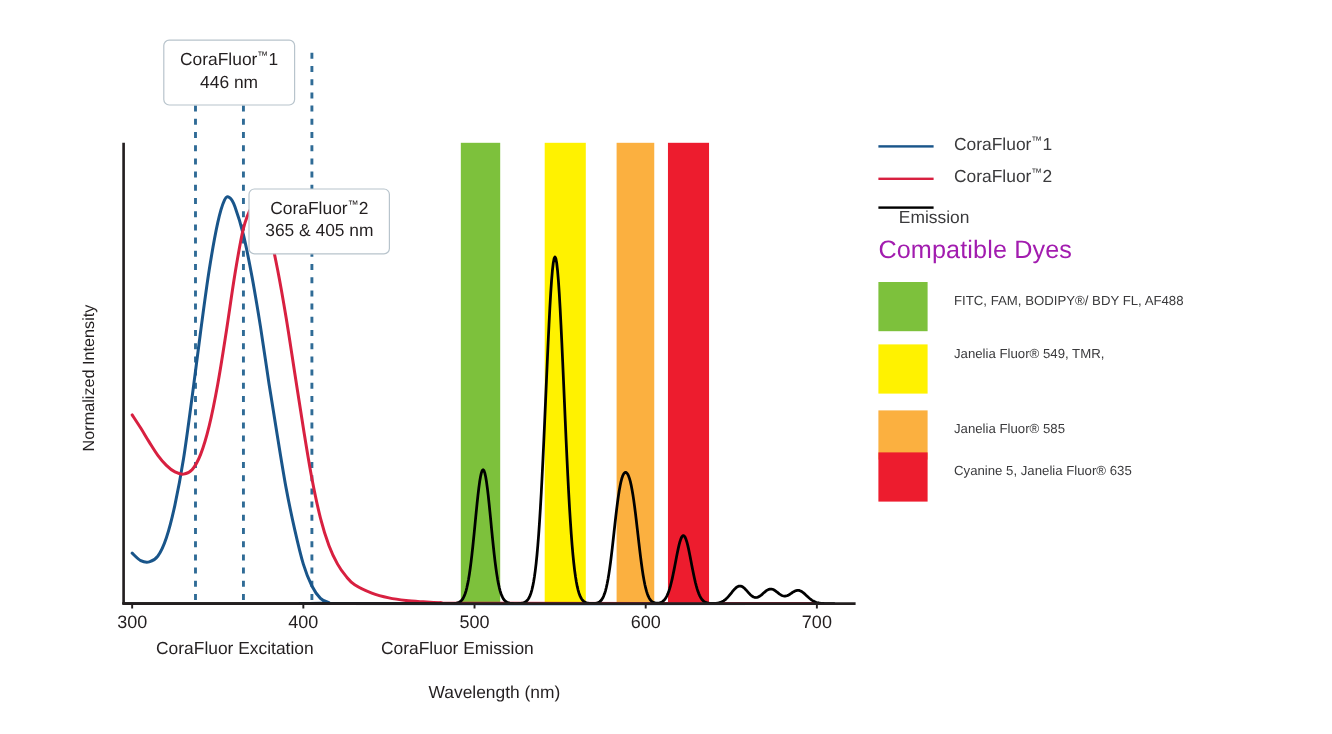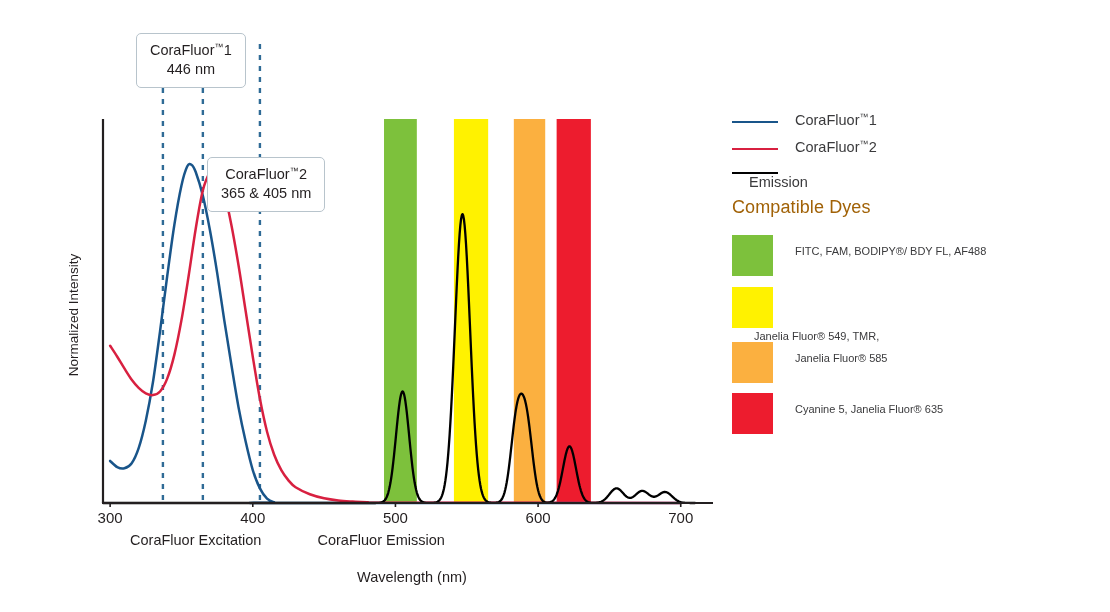--- a/index.html
+++ b/index.html
@@ -85,22 +85,22 @@
     white-space: nowrap;
   }
   .lseries-label .sup {
     font-size: 9px;
     vertical-align: 5px;
     letter-spacing: .3px;
   }
   #dyes-title {
     position: absolute;
     left: 4px; top: 197px;
-    font-size: 18px;
-    color: #a16207;
+    font-size: 21px;
+    color: #a21caf;
     font-weight: normal;
     letter-spacing: .1px;
   }
   .dyerow {
     position: absolute;
     left: 4px;
     display: flex;
     align-items: flex-start;
   }
   .dyeswatch {
@@ -190,34 +190,34 @@
 
   <div id="dyes-title">Compatible Dyes</div>
 
   <div class="dyerow" style="top:235px;">
     <div class="dyeswatch" id="dsw0" style="background: rgb(125, 193, 60);"></div>
     <div class="dyelabel">
       <div>FITC, FAM, BODIPY®/ BDY FL, AF488</div>
     </div>
   </div>
 
-  <div class="dyerow" style="top:287px;flex-direction:column;">
+  <div class="dyerow" style="top:287px;">
     <div class="dyeswatch" id="dsw1" style="background: rgb(255, 242, 0);"></div>
     <div class="dyelabel two">
       <div>Janelia Fluor® 549, TMR,</div>
     </div>
   </div>
 
   <div class="dyerow" style="top:342px;">
     <div class="dyeswatch" id="dsw2" style="background: rgb(251, 176, 64);"></div>
     <div class="dyelabel">
       <div>Janelia Fluor® 585</div>
     </div>
   </div>
 
-  <div class="dyerow" style="top:393px;">
+  <div class="dyerow" style="top:377px;">
     <div class="dyeswatch" id="dsw3" style="background: rgb(237, 28, 46);"></div>
     <div class="dyelabel">
       <div>Cyanine 5, Janelia Fluor® 635</div>
     </div>
   </div>
 
 </div>
 
 </body></html>

